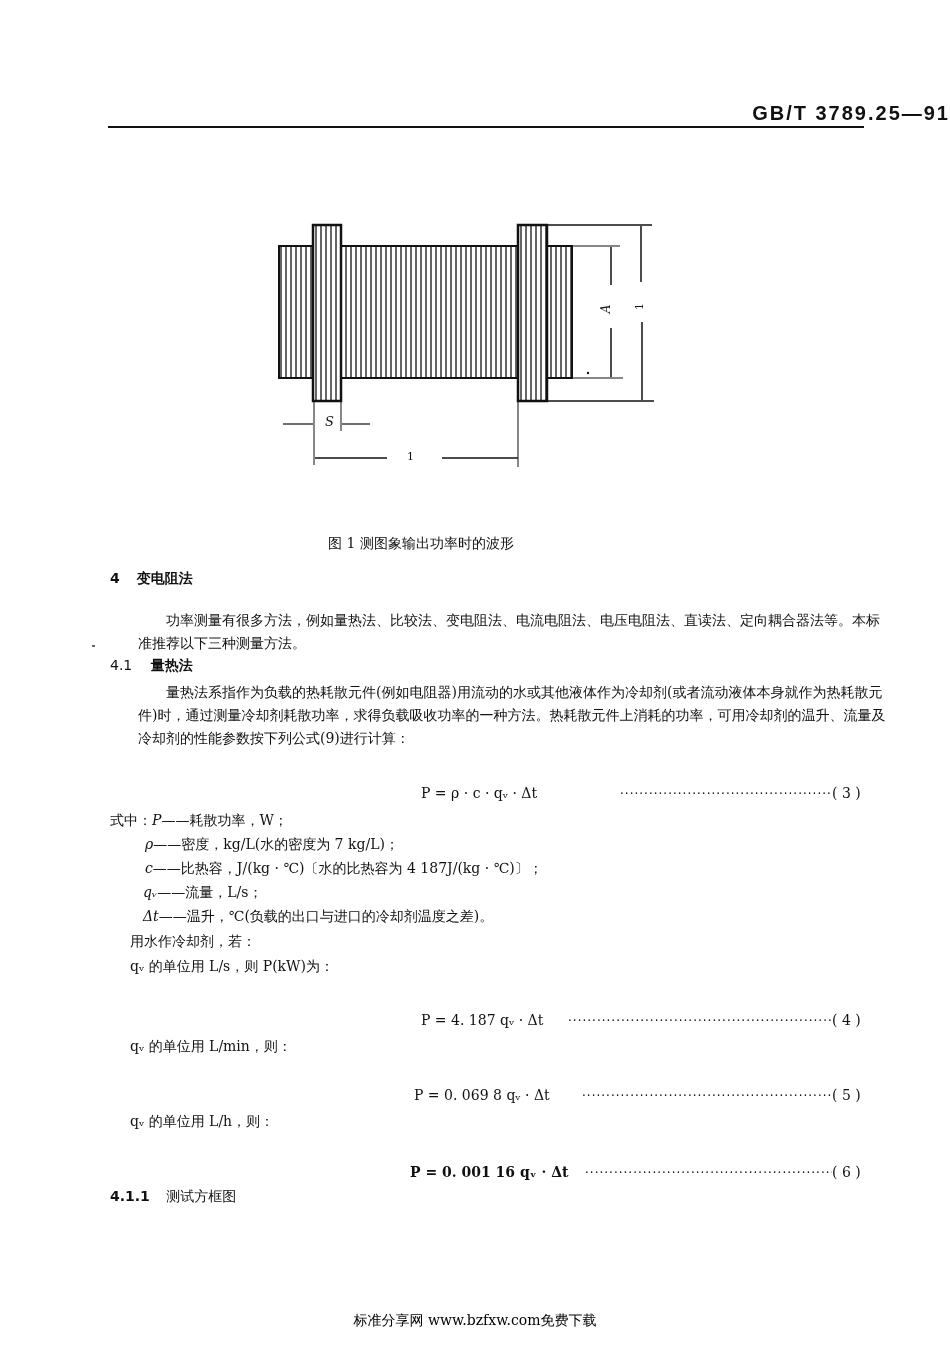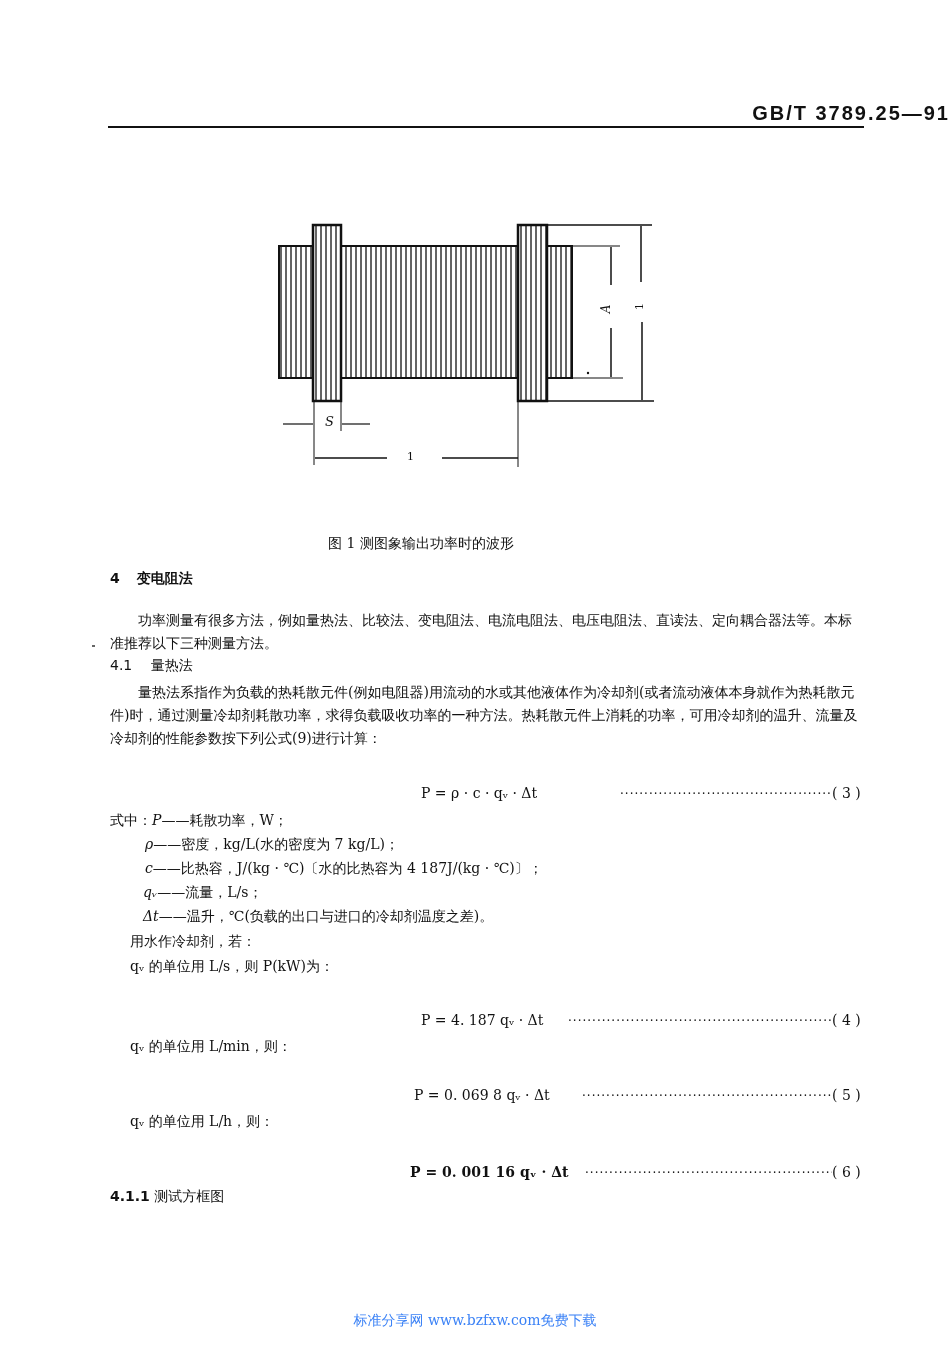--- a/index.html
+++ b/index.html
@@ -6,26 +6,26 @@
   body { width: 950px; height: 1345px; position: relative; overflow: hidden;
          font-family: "DejaVu Serif", "Liberation Serif", serif; color: #111; }
   .abs { position: absolute; }
   .header-title { left: 0; width: 950px; top: 102px; text-align: right;
                   font-family: "Liberation Sans", sans-serif; font-weight: bold; font-size: 20px; letter-spacing: 2px; }
   .header-rule { left: 108px; top: 126px; width: 756px; height: 2px; background: #111; }
   .figure { left: 270px; top: 210px; }
   .caption { left: 0; width: 842px; top: 535px; text-align: center; font-size: 14px; }
   .section-h { font-family: "DejaVu Sans", sans-serif; font-weight: bold; font-size: 14px; }
   .para { font-size: 14px; line-height: 23px; }
-  .indent { text-indent: 28px; }
+  .indent { text-indent: 28px; margin-left: 28px; }
   .eq { font-size: 14px; white-space: nowrap; }
   .eq-num { font-size: 14px; }
   .dots { overflow: hidden; white-space: nowrap; font-size: 12px; letter-spacing: 1px; }
   .def { font-size: 14px; white-space: nowrap; }
-  .watermark { left: 0; width: 950px; top: 1312px; text-align: center; font-size: 14px; color: #3b82f6; }
+  .watermark { left: 0; width: 950px; top: 1312px; text-align: center; font-size: 14px; color: #000000; }
   .stray { width: 3px; height: 2px; background: #666; }
 </style>
 </head>
 <body>
 
 <div class="abs header-title">GB/T 3789.25—91</div>
 <div class="abs header-rule"></div>
 
 <div class="abs figure">
   <svg width="400" height="260" viewBox="0 0 400 260" xmlns="http://www.w3.org/2000/svg">
@@ -71,21 +71,21 @@
 
 <div class="abs section-h" style="left:110px;top:570px;">
   <span>4</span>
   <span style="margin-left:12px;">变电阻法</span>
 </div>
 <div class="abs stray" style="left:92px;top:645px;"></div>
 <div class="abs para indent" style="left:110px;top:609px;width:754px;">功率测量有很多方法，例如量热法、比较法、变电阻法、电流电阻法、电压电阻法、直读法、定向耦合器法等。本标准推荐以下三种测量方法。</div>
 
 <div class="abs section-h" style="left:110px;top:657px;font-weight:normal;">
   <span>4.1</span>
-  <span style="margin-left:14px;font-weight:normal;text-align:right;">量热法</span>
+  <span style="margin-left:14px;font-weight:bold;text-align:right;">量热法</span>
 </div>
 <div class="abs para indent" style="left:110px;top:681px;width:754px;">量热法系指作为负载的热耗散元件(例如电阻器)用流动的水或其他液体作为冷却剂(或者流动液体本身就作为热耗散元件)时，通过测量冷却剂耗散功率，求得负载吸收功率的一种方法。热耗散元件上消耗的功率，可用冷却剂的温升、流量及冷却剂的性能参数按下列公式(9)进行计算：</div>
 
 <div class="abs eq" style="left:421px;top:785px;">P = ρ · c · qᵥ · Δt</div>
 <div class="abs dots" style="left:620px;top:787px;width:212px;">·······················································································································</div>
 <div class="abs eq-num" style="left:832px;top:785px;">( 3 )</div>
 
 <div class="abs def" style="left:110px;top:812px;">
   <span>式中：</span><i>P</i><span>——耗散功率，W；</span>
 </div>
@@ -116,16 +116,16 @@
 <div class="abs eq-num" style="left:832px;top:1087px;">( 5 )</div>
 
 <div class="abs def" style="left:130px;top:1113px;">qᵥ 的单位用 L/h，则：</div>
 
 <div class="abs eq" style="left:410px;top:1164px;font-weight:bold;">P = 0. 001 16 qᵥ · Δt</div>
 <div class="abs dots" style="left:585px;top:1166px;width:247px;">·······················································································································</div>
 <div class="abs eq-num" style="left:832px;top:1164px;">( 6 )</div>
 
 <div class="abs section-h" style="left:110px;top:1188px;font-weight:normal;">
   <span style="font-weight:bold;">4.1.1</span>
-  <span style="">测试方框图</span>
+  <span style="margin-left:12px;">测试方框图</span>
 </div>
 
 <div class="abs watermark">标准分享网 www.bzfxw.com免费下载</div>
 
 </body></html>

